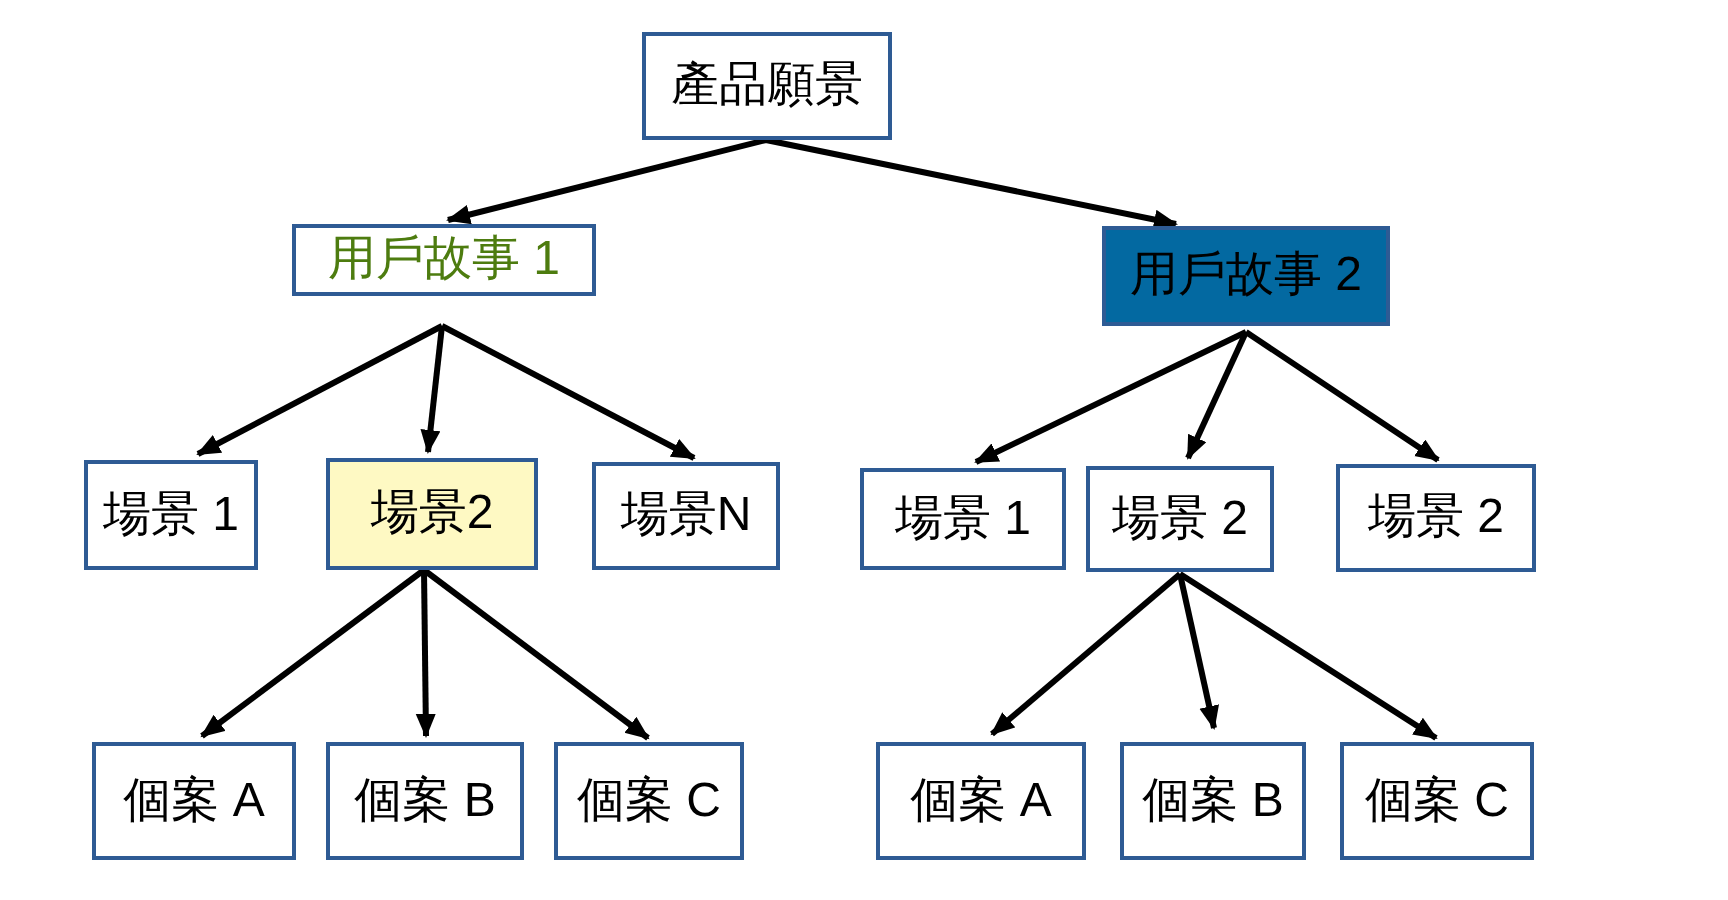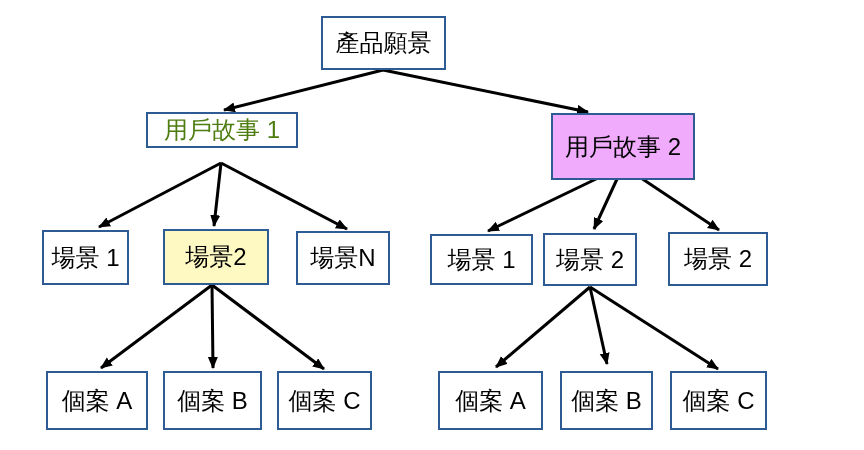--- a/index.html
+++ b/index.html
@@ -67,21 +67,21 @@
       <line x1="590" y1="287" x2="607" y2="364" stroke="#000000" stroke-width="3" marker-end="url(#arrowhead)"></line>
       <line x1="590" y1="287" x2="718" y2="369" stroke="#000000" stroke-width="3" marker-end="url(#arrowhead)"></line>
     </svg>
   <div id="nodes-layer">
       <div class="node" style="left: 321px; top: 16px; width: 125px; height: 54px; border-color: rgb(46, 91, 148); background: rgb(255, 255, 255); color: rgb(0, 0, 0);">
         <span>產品願景</span>
       </div>
       <div class="node" style="left: 146px; top: 112px; width: 152px; height: 36px; border-color: rgb(46, 91, 148); background: rgb(255, 255, 255); color: #4d7c0f;">
         <span>用戶故事 1</span>
       </div>
-      <div class="node" style="left: 551px; top: 113px; width: 144px; height: 67px; border-color: rgb(46, 91, 148); background: #f0abfc; color: rgb(0, 0, 0); align-items: center;">
+      <div class="node" style="left: 551px; top: 113px; width: 144px; height: 50px; border-color: rgb(46, 91, 148); background: #0369a1; color: rgb(0, 0, 0); align-items: center;">
         <span>用戶故事 2</span>
       </div>
       <div class="node" style="left: 42px; top: 230px; width: 87px; height: 55px; border-color: rgb(46, 91, 148); background: rgb(255, 255, 255); color: rgb(0, 0, 0);">
         <span>場景 1</span>
       </div>
       <div class="node" style="left: 163px; top: 229px; width: 106px; height: 56px; border-color: rgb(46, 91, 148); background: #fef9c3; color: rgb(0, 0, 0);">
         <span>場景2</span>
       </div>
       <div class="node" style="left: 296px; top: 231px; width: 94px; height: 54px; border-color: rgb(46, 91, 148); background: rgb(255, 255, 255); color: rgb(0, 0, 0);">
         <span>場景N</span>

